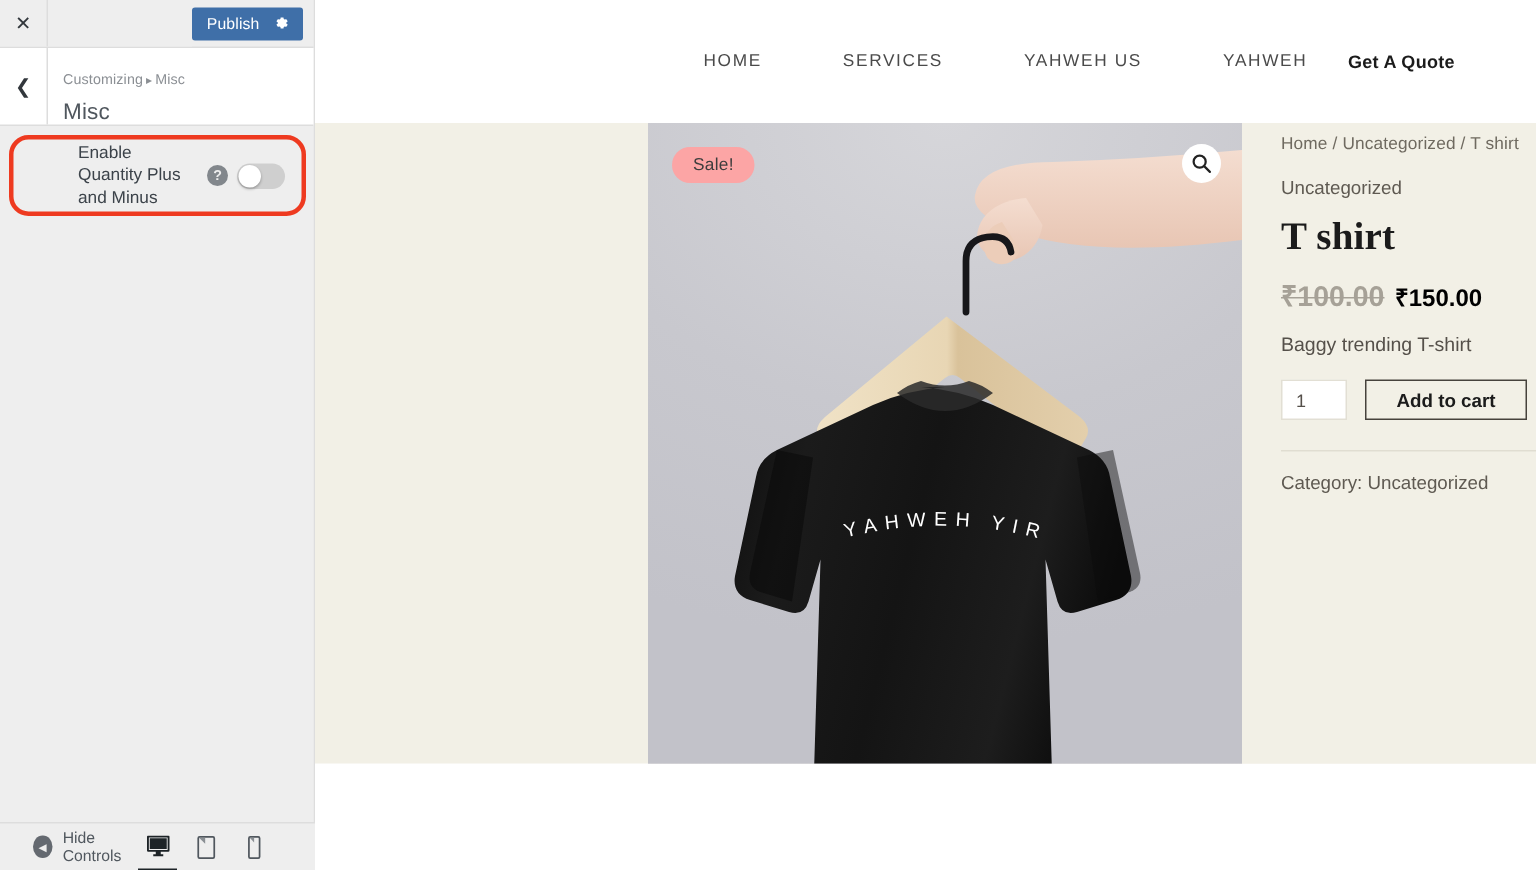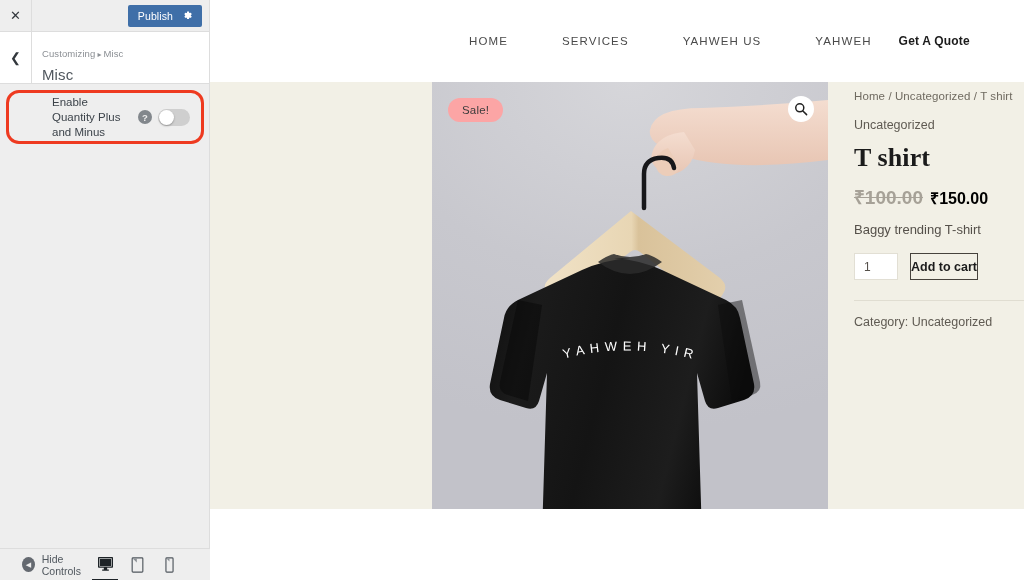--- a/index.html
+++ b/index.html
@@ -165,21 +165,21 @@
   .price-new { font-size: 16px; color: #000000; font-weight: 700; }
   .p-desc { font-size: 13px; color: #55504a; margin-bottom: 16px; }
   .cart-row { display: flex; align-items: stretch; gap: 12px; margin-bottom: 20px; }
   .qty {
     width: 44px; height: 27px; background: #fff; border: 1px solid #e2dfd4;
     font-size: 12px; color: #55504a; padding-left: 9px;
     font-family: "Liberation Sans", sans-serif;
   }
   .add-cart {
     height: 27px; background: transparent; border: 1.5px solid #46423c;
-    font-size: 12.5px; font-weight: 700; color: #1b1b1b; padding: 0 0;
+    font-size: 12.5px; font-weight: 700; color: #1b1b1b; padding: 0 20px;
     cursor: pointer; font-family: "Liberation Sans", sans-serif;
   }
   .meta-div { width: 348px; height: 1px; background: #e0ddd1; margin-bottom: 14px; }
   .meta-cat { font-size: 12.5px; color: #5f5a52; }
 </style>
 </head>
 <body>
 
 <div id="app">
 

